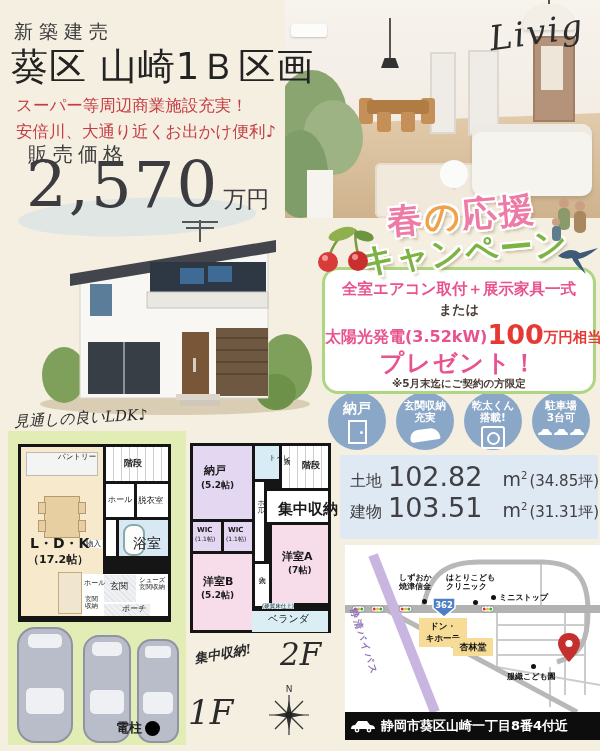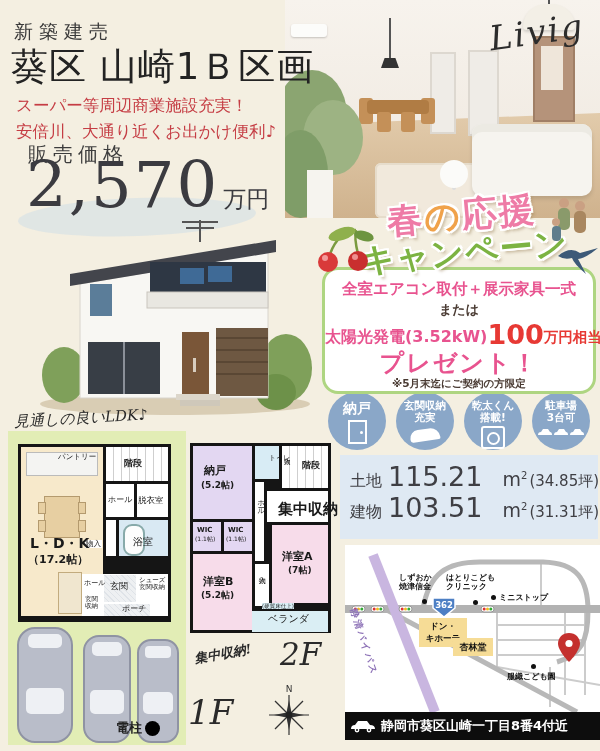--- a/index.html
+++ b/index.html
@@ -247,21 +247,21 @@
           <path d="M1,8 Q1,5 4,5 L6,2 H11 L13,5 Q15,5 15,8 Z"></path>
           <path d="M17,8 Q17,5 20,5 L22,2 H27 L29,5 Q31,5 31,8 Z"></path>
           <path d="M33,8 Q33,5 36,5 L38,2 H43 L45,5 Q47,5 47,8 Z"></path>
         </g>
     </svg>
   </div>
 
   <div class="abs specs">
     <div class="row">
       <span class="lb">土地</span>
-        <span class="vl">115.21</span>
+        <span class="vl">102.82</span>
         <span class="un"><span>m</span><sup>2</sup></span>
         <span class="tb">(34.85坪)</span>
     </div>
     <div class="row">
       <span class="lb">建物</span>
         <span class="vl">103.51</span>
         <span class="un"><span>m</span><sup>2</sup></span>
         <span class="tb">(31.31坪)</span>
     </div>
   </div>
@@ -368,21 +368,21 @@
     <div class="room" style="left:101px;top:76px;width:49px;height:36px;background:#d9e9f3;"></div>
     <div class="tub" style="left:105px;top:80px;width:18px;height:28px;"></div>
     <div class="room" style="left:64px;top:130px;width:86px;height:42px;background:#fff;"></div>
     <div class="room hatch" style="left:86px;top:131px;width:32px;height:27px;"></div>
     <div class="room hatch" style="left:86px;top:160px;width:46px;height:12px;"></div>
     <span class="rl" style="left:40px;top:9px;font-size:7.5px;">パントリー</span>
     <span class="rl" style="left:106px;top:15px;font-size:9px;font-weight:bold;">階段</span>
     <span class="rl" style="left:90px;top:52px;font-size:8px;">ホール</span>
     <span class="rl" style="left:120px;top:52px;font-size:8.5px;">脱衣室</span>
     <span class="rl" style="left:67px;top:96px;font-size:7.5px;background:#fff;padding:0 1px;">物入</span>
-    <span class="rl" style="left:115px;top:92px;font-size:10px;">浴室</span>
+    <span class="rl" style="left:115px;top:92px;font-size:14px;">浴室</span>
     <span class="rl" style="left:12px;top:92px;font-size:14px;font-weight:bold;">L・D・K</span>
     <span class="rl" style="left:10px;top:110px;font-size:11px;font-weight:bold;">（17.2帖）</span>
     <span class="rl" style="left:66px;top:136px;font-size:7px;">ホール</span>
     <span class="rl" style="left:92px;top:138px;font-size:9px;">玄関</span>
     <span class="rl" style="left:121px;top:133px;font-size:6.5px;"><span>シューズ</span><br><span>玄関収納</span></span>
     <span class="rl" style="left:67px;top:152px;font-size:6.5px;"><span>玄関</span><br><span>収納</span></span>
     <span class="rl" style="left:104px;top:161px;font-size:8px;">ポーチ</span>
   </div>
 
   <svg class="abs" style="left:10px;top:626px;" width="172" height="118" viewBox="0 0 172 118">

